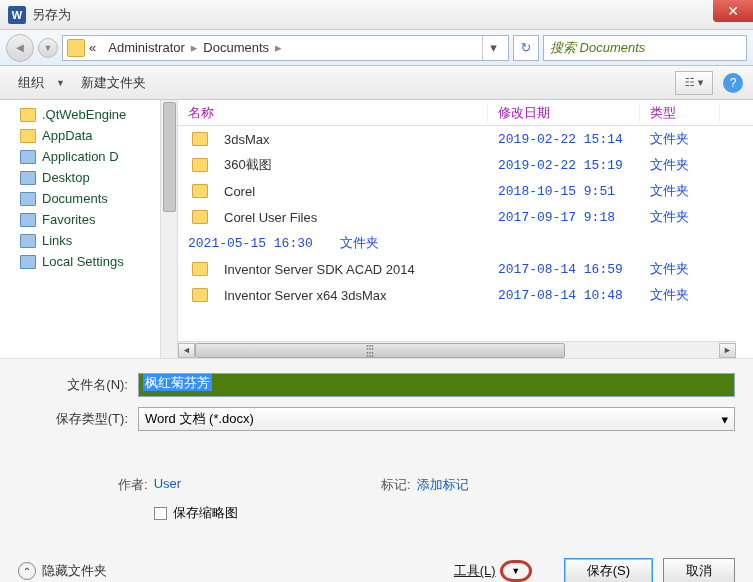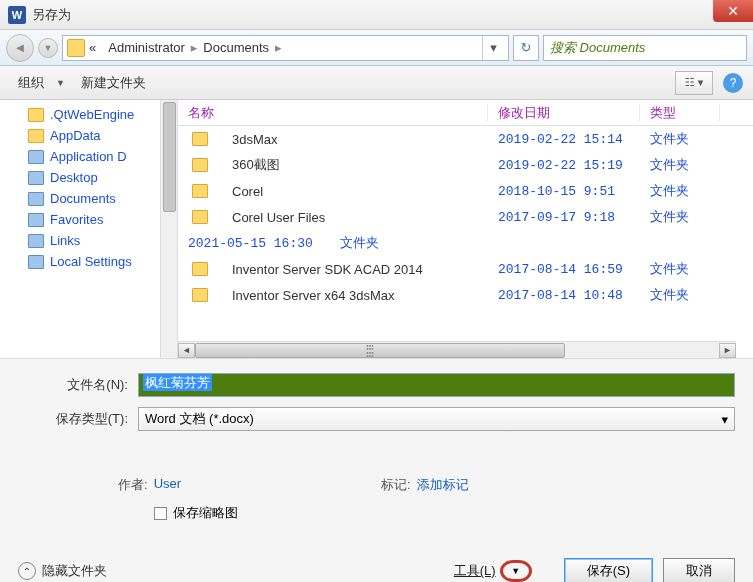--- a/index.html
+++ b/index.html
@@ -22,35 +22,35 @@
 .toolbar { height: 34px; background: linear-gradient(#f8f8f8,#eaeaea); border-bottom: 1px solid #ccc; display: flex; align-items: center; padding: 0 10px; font-size: 13px; }
 .tb-item { padding: 4px 8px; color: #333; display: flex; align-items: center; gap: 12px; }
 .tb-arrow { color: #555; font-size: 9px; }
 .tb-spacer { flex: 1; }
 .view-btn { width: 38px; height: 24px; border: 1px solid #bbb; background: linear-gradient(#fff,#e8e8e8); display: flex; align-items: center; justify-content: center; font-size: 11px; color: #555; margin-left: 4px; }
 .help-btn { width: 20px; height: 20px; border-radius: 50%; background: #4a9de8; color: #fff; display: flex; align-items: center; justify-content: center; font-size: 12px; margin-left: 10px; }
 
 .content { display: flex; height: 258px; }
 .sidebar { width: 178px; overflow: hidden; border-right: 1px solid #ddd; position: relative; }
 .sidebar-inner { padding: 4px 0; }
-.tree-item { display: flex; align-items: center; padding: 3px 6px 3px 28px; font-size: 13px; color: #1d4ed8; gap: 6px; white-space: nowrap; }
+.tree-item { display: flex; align-items: center; padding: 3px 6px 3px 20px; font-size: 13px; color: #14532d; gap: 6px; white-space: nowrap; }
 .tree-icon { width: 16px; height: 14px; background: #ffd86b; border: 1px solid #d8a83d; border-radius: 1px; flex-shrink: 0; }
 .tree-icon.sp { background: #9fc5ea; border-color: #5c8fbe; }
 .vscroll { position: absolute; right: 0; top: 0; width: 17px; height: 100%; background: #f0f0f0; border-left: 1px solid #ddd; }
 .vthumb { position: absolute; left: 2px; width: 13px; background: #c8c8c8; border: 1px solid #aaa; border-radius: 2px; }
 
 .filelist { flex: 1; position: relative; overflow: hidden; }
 .fl-header { display: flex; height: 26px; border-bottom: 1px solid #e0e0e0; font-size: 13px; color: #a21caf; align-items: center; }
 .fl-header > div { padding: 0 10px; border-right: 1px solid #eee; }
 .col-name { width: 310px; }
 .col-date { width: 152px; }
 .col-type { width: 80px; }
 .fl-body { }
 .fl-row { display: flex; align-items: center; height: 26px; font-size: 13px; color: #333; }
-.fl-row .col-name { display: flex; align-items: center; gap: 24px; padding-left: 14px; }
+.fl-row .col-name { display: flex; align-items: center; gap: 16px; padding-left: 14px; }
 .fl-icon { width: 16px; height: 14px; background: #ffd86b; border: 1px solid #d8a83d; border-radius: 1px; flex-shrink: 0; }
 .fl-row .col-date, .fl-row .col-type { padding: 0 10px; color: #1d4ed8; font-family: Liberation Mono, monospace; }
 .hscroll { position: absolute; bottom: 0; left: 0; right: 17px; height: 17px; background: #f0f0f0; border-top: 1px solid #ddd; display: flex; align-items: center; }
 .hbtn { width: 17px; height: 15px; background: linear-gradient(#f8f8f8,#d8d8d8); border: 1px solid #bbb; display: flex; align-items: center; justify-content: center; font-size: 9px; color: #555; }
 .htrack { flex: 1; position: relative; height: 15px; }
 .hthumb { position: absolute; left: 0; width: 370px; height: 15px; background: linear-gradient(#e8e8e8,#c8c8c8); border: 1px solid #aaa; border-radius: 2px; }
 .hthumb::after { content: "⁞⁞⁞"; position: absolute; left: 46%; top: -1px; color: #888; letter-spacing: -2px; }
 
 .form-area { padding: 14px 18px 10px 18px; border-top: 1px solid #ddd; background: #f5f5f5; }
 .form-row { display: flex; align-items: center; margin-bottom: 10px; font-size: 13px; }

